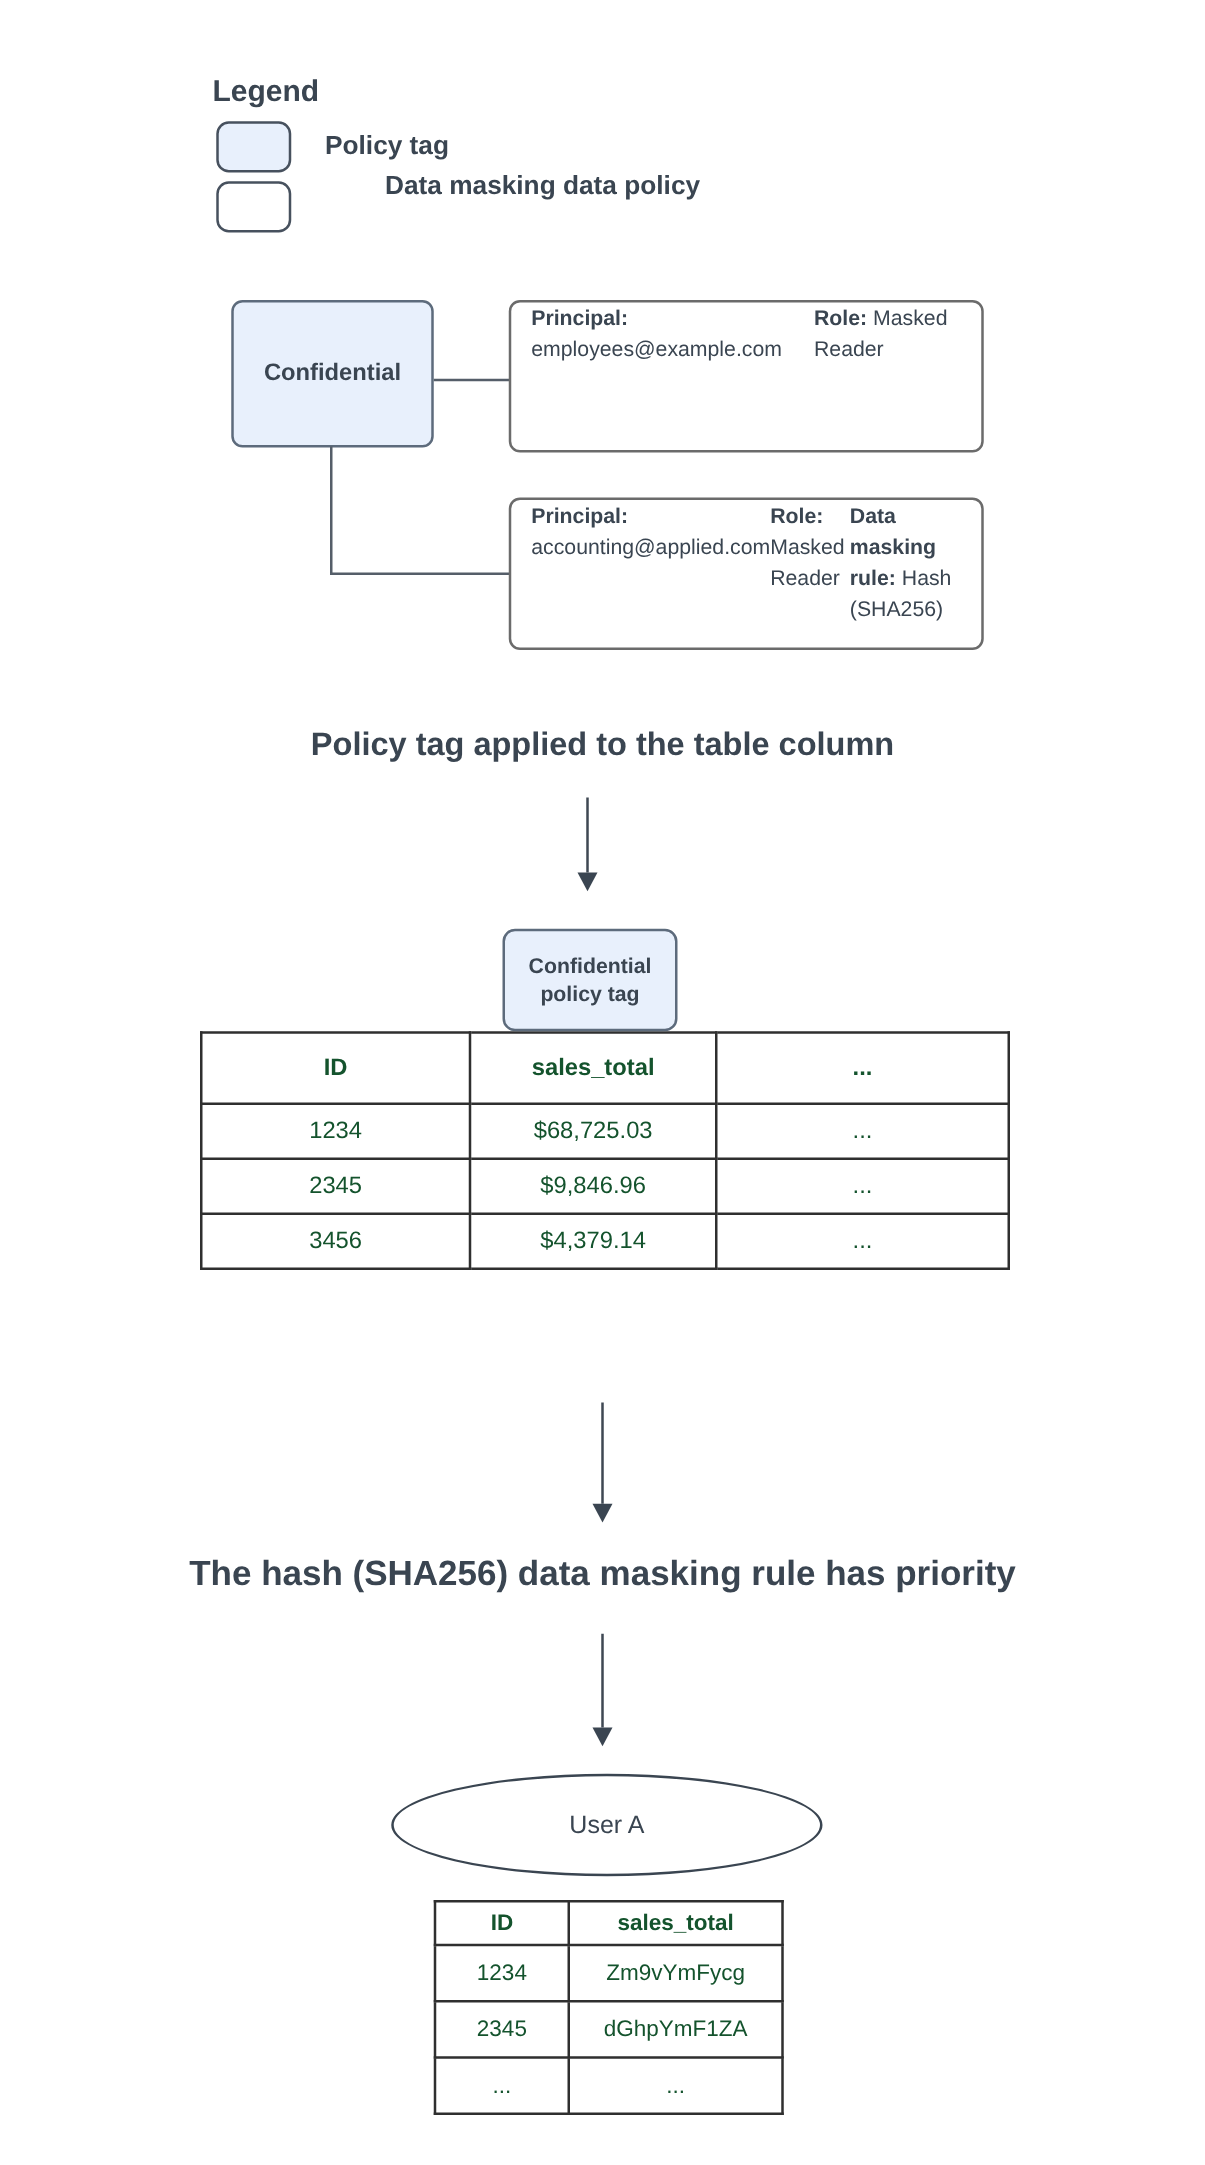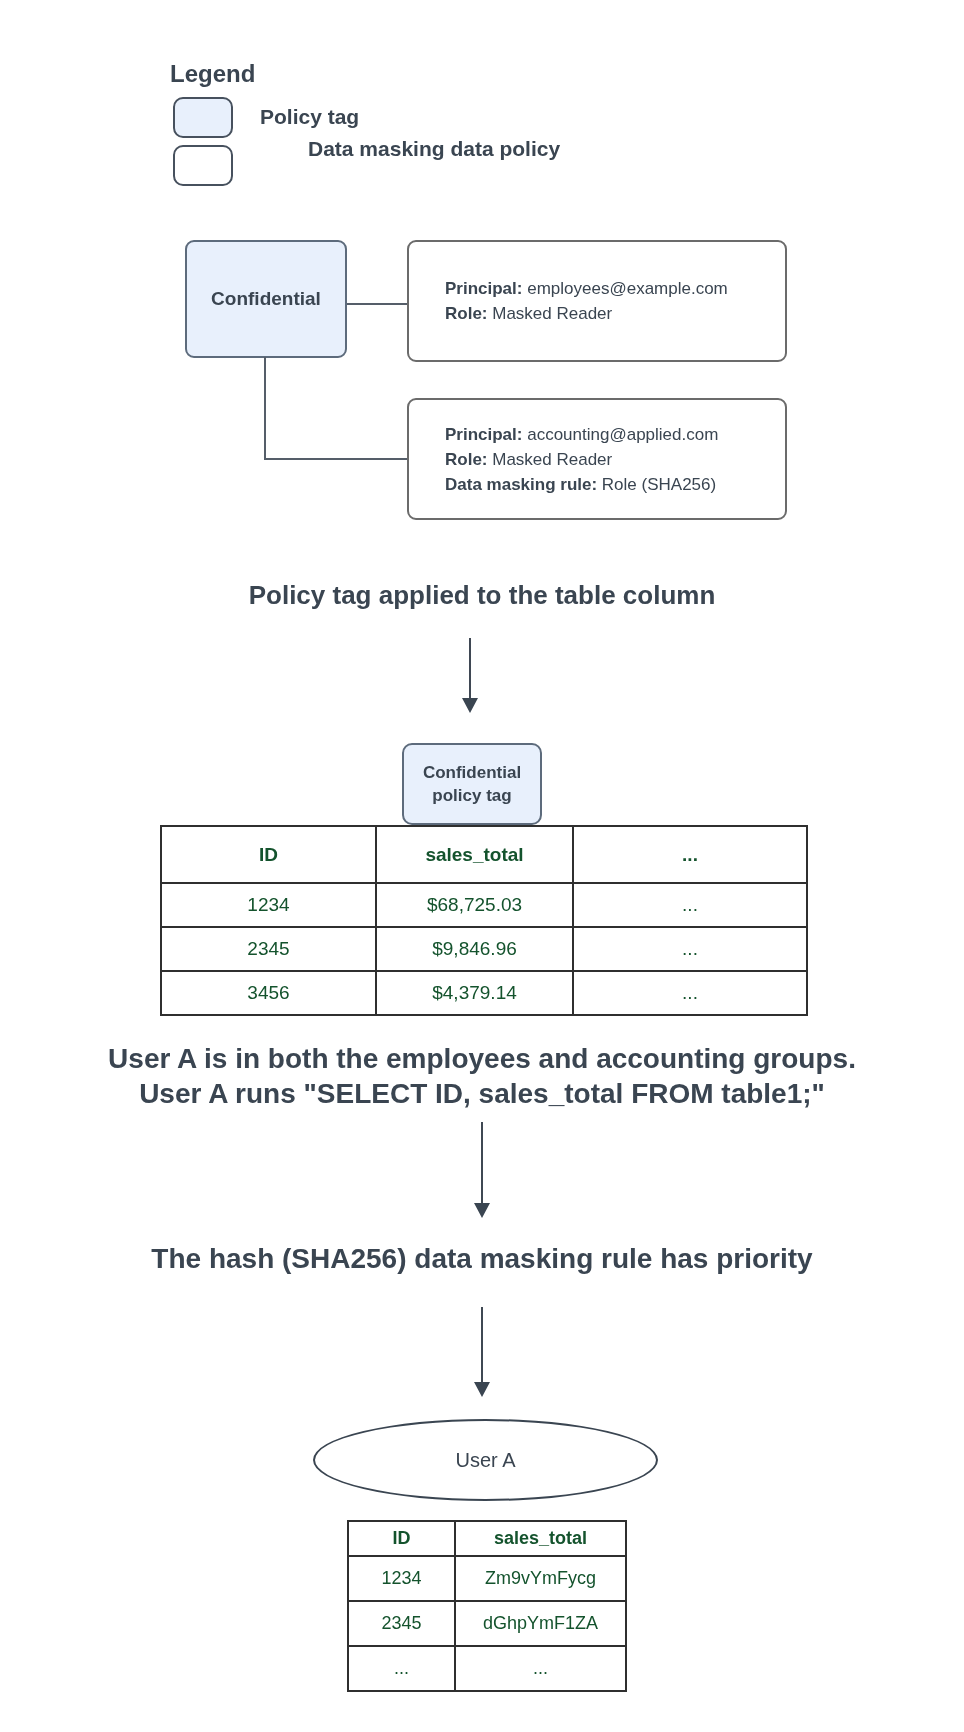--- a/index.html
+++ b/index.html
@@ -12,21 +12,21 @@
   .swatch{width:60px;border:2px solid #47515e;border-radius:10px;box-sizing:border-box;}
   .swatch-blue{left:173px;top:97px;height:41px;background:#e8f0fc;}
   .swatch-white{left:173px;top:145px;height:41px;background:#ffffff;}
   .legend-label{left:260px;font-size:21px;font-weight:bold;}
   .legend-label-1{top:105px;}
   .legend-label-2{top:137px;margin-left:48px;}
 
   
   .node{box-sizing:border-box;border-radius:9px;display:flex;align-items:center;justify-content:center;}
   .policy-tag-node{left:185px;top:240px;width:162px;height:118px;background:#e8f0fc;border:2px solid #5d6b7c;font-size:19px;font-weight:bold;}
-  .policy-box{left:407px;width:380px;height:122px;background:#ffffff;border:2px solid #6b6b6b;border-radius:9px;box-sizing:border-box;display:flex;flex-direction:column;justify-content:center;padding-left:36px;font-size:17px;line-height:25px;}
+  .policy-box{left:407px;width:380px;height:122px;background:#ffffff;border:2px solid #6b6b6b;border-radius:9px;box-sizing:border-box;display:flex;flex-direction:row;justify-content:center;padding-left:16px;font-size:17px;line-height:25px;}
   .policy-box-1{top:240px;}
   .policy-box-2{top:398px;}
   .policy-box b{font-weight:bold;}
 
   .line{background:#555e69;}
   .conn-a{left:347px;top:303px;width:62px;height:2px;}
   .conn-b-v{left:264px;top:357px;width:2px;height:103px;}
   .conn-b-h{left:264px;top:458px;width:145px;height:2px;}
 
   
@@ -78,21 +78,21 @@
   <div class="abs line conn-b-v"></div>
   <div class="abs line conn-b-h"></div>
 
   <div class="abs policy-box policy-box-1">
     <div><b>Principal:</b> <span>employees@example.com</span></div>
     <div><b>Role:</b> <span>Masked Reader</span></div>
   </div>
   <div class="abs policy-box policy-box-2">
     <div><b>Principal:</b> <span>accounting@applied.com</span></div>
     <div><b>Role:</b> <span>Masked Reader</span></div>
-    <div><b>Data masking rule:</b> <span>Role (SHA256)</span></div>
+    <div><b>Data masking rule:</b> <span>Hash (SHA256)</span></div>
   </div>
 
   <div class="abs heading heading-1">Policy tag applied to the table column</div>
   <div class="abs arrow arrow-1">
     <div class="arrow-line"></div>
     <div class="arrow-head"></div>
   </div>
 
   <div class="abs tag-box">
     <div>Confidential</div>
@@ -122,24 +122,20 @@
       <td>...</td>
     </tr>
     <tr>
       <td>3456</td>
       <td>$4,379.14</td>
       <td>...</td>
     </tr>
   </tbody>
     </table>
 
-  <div class="abs heading heading-2">
-    <div>User A is in both the employees and accounting groups.</div>
-    <div>User A runs "SELECT ID, sales_total FROM table1;"</div>
-  </div>
   <div class="abs arrow arrow-2">
     <div class="arrow-line"></div>
     <div class="arrow-head"></div>
   </div>
 
   <div class="abs heading heading-3">The hash (SHA256) data masking rule has priority</div>
   <div class="abs arrow arrow-3">
     <div class="arrow-line"></div>
     <div class="arrow-head"></div>
   </div>

